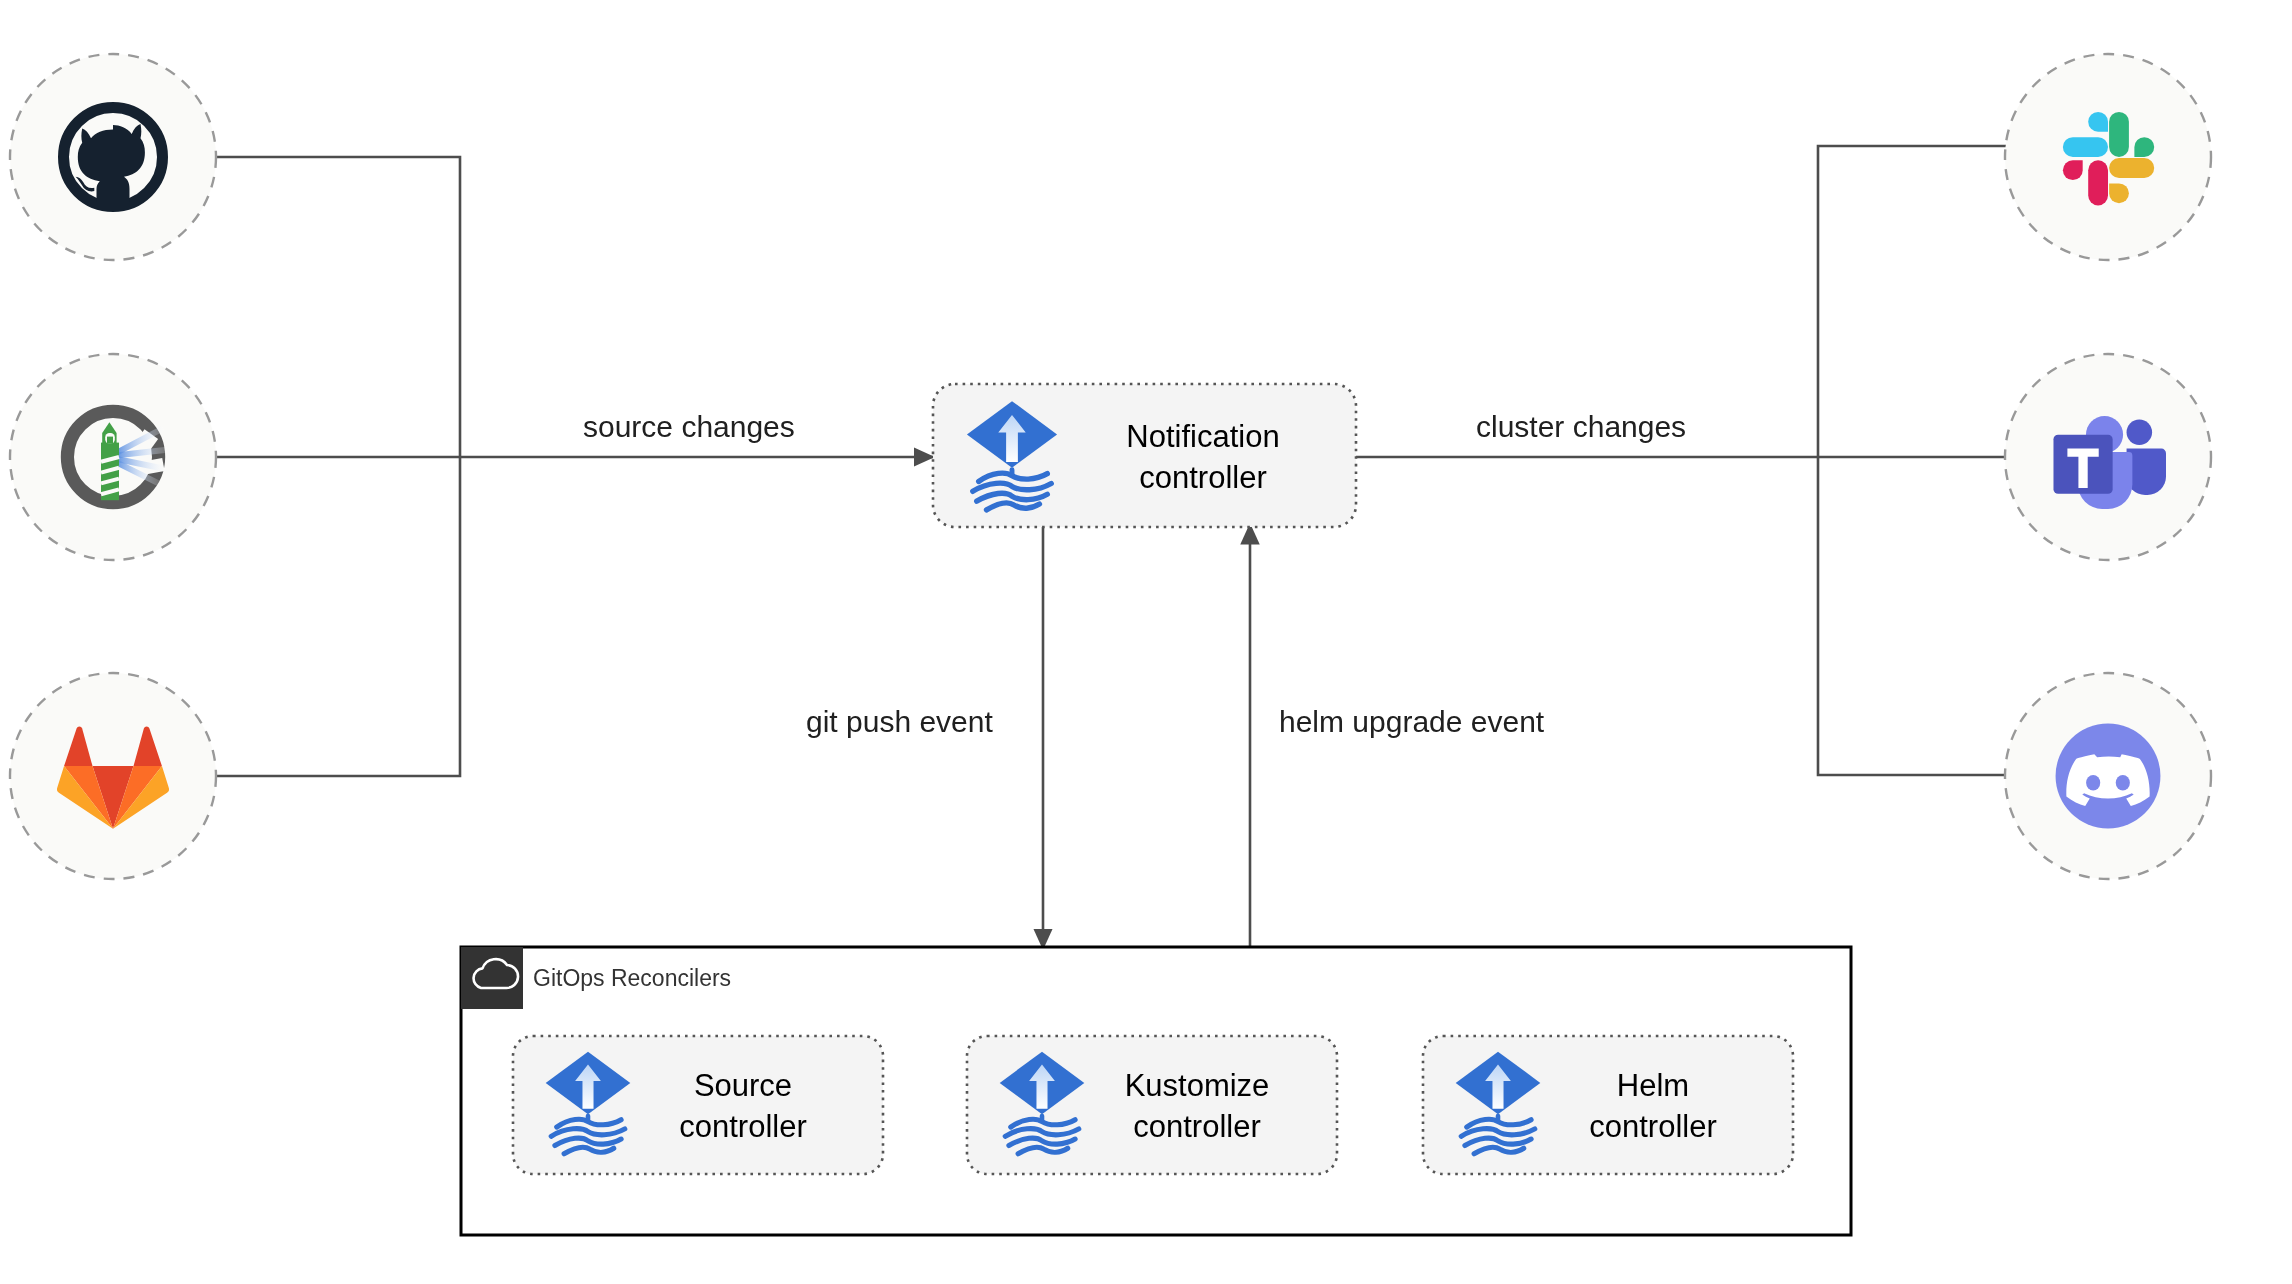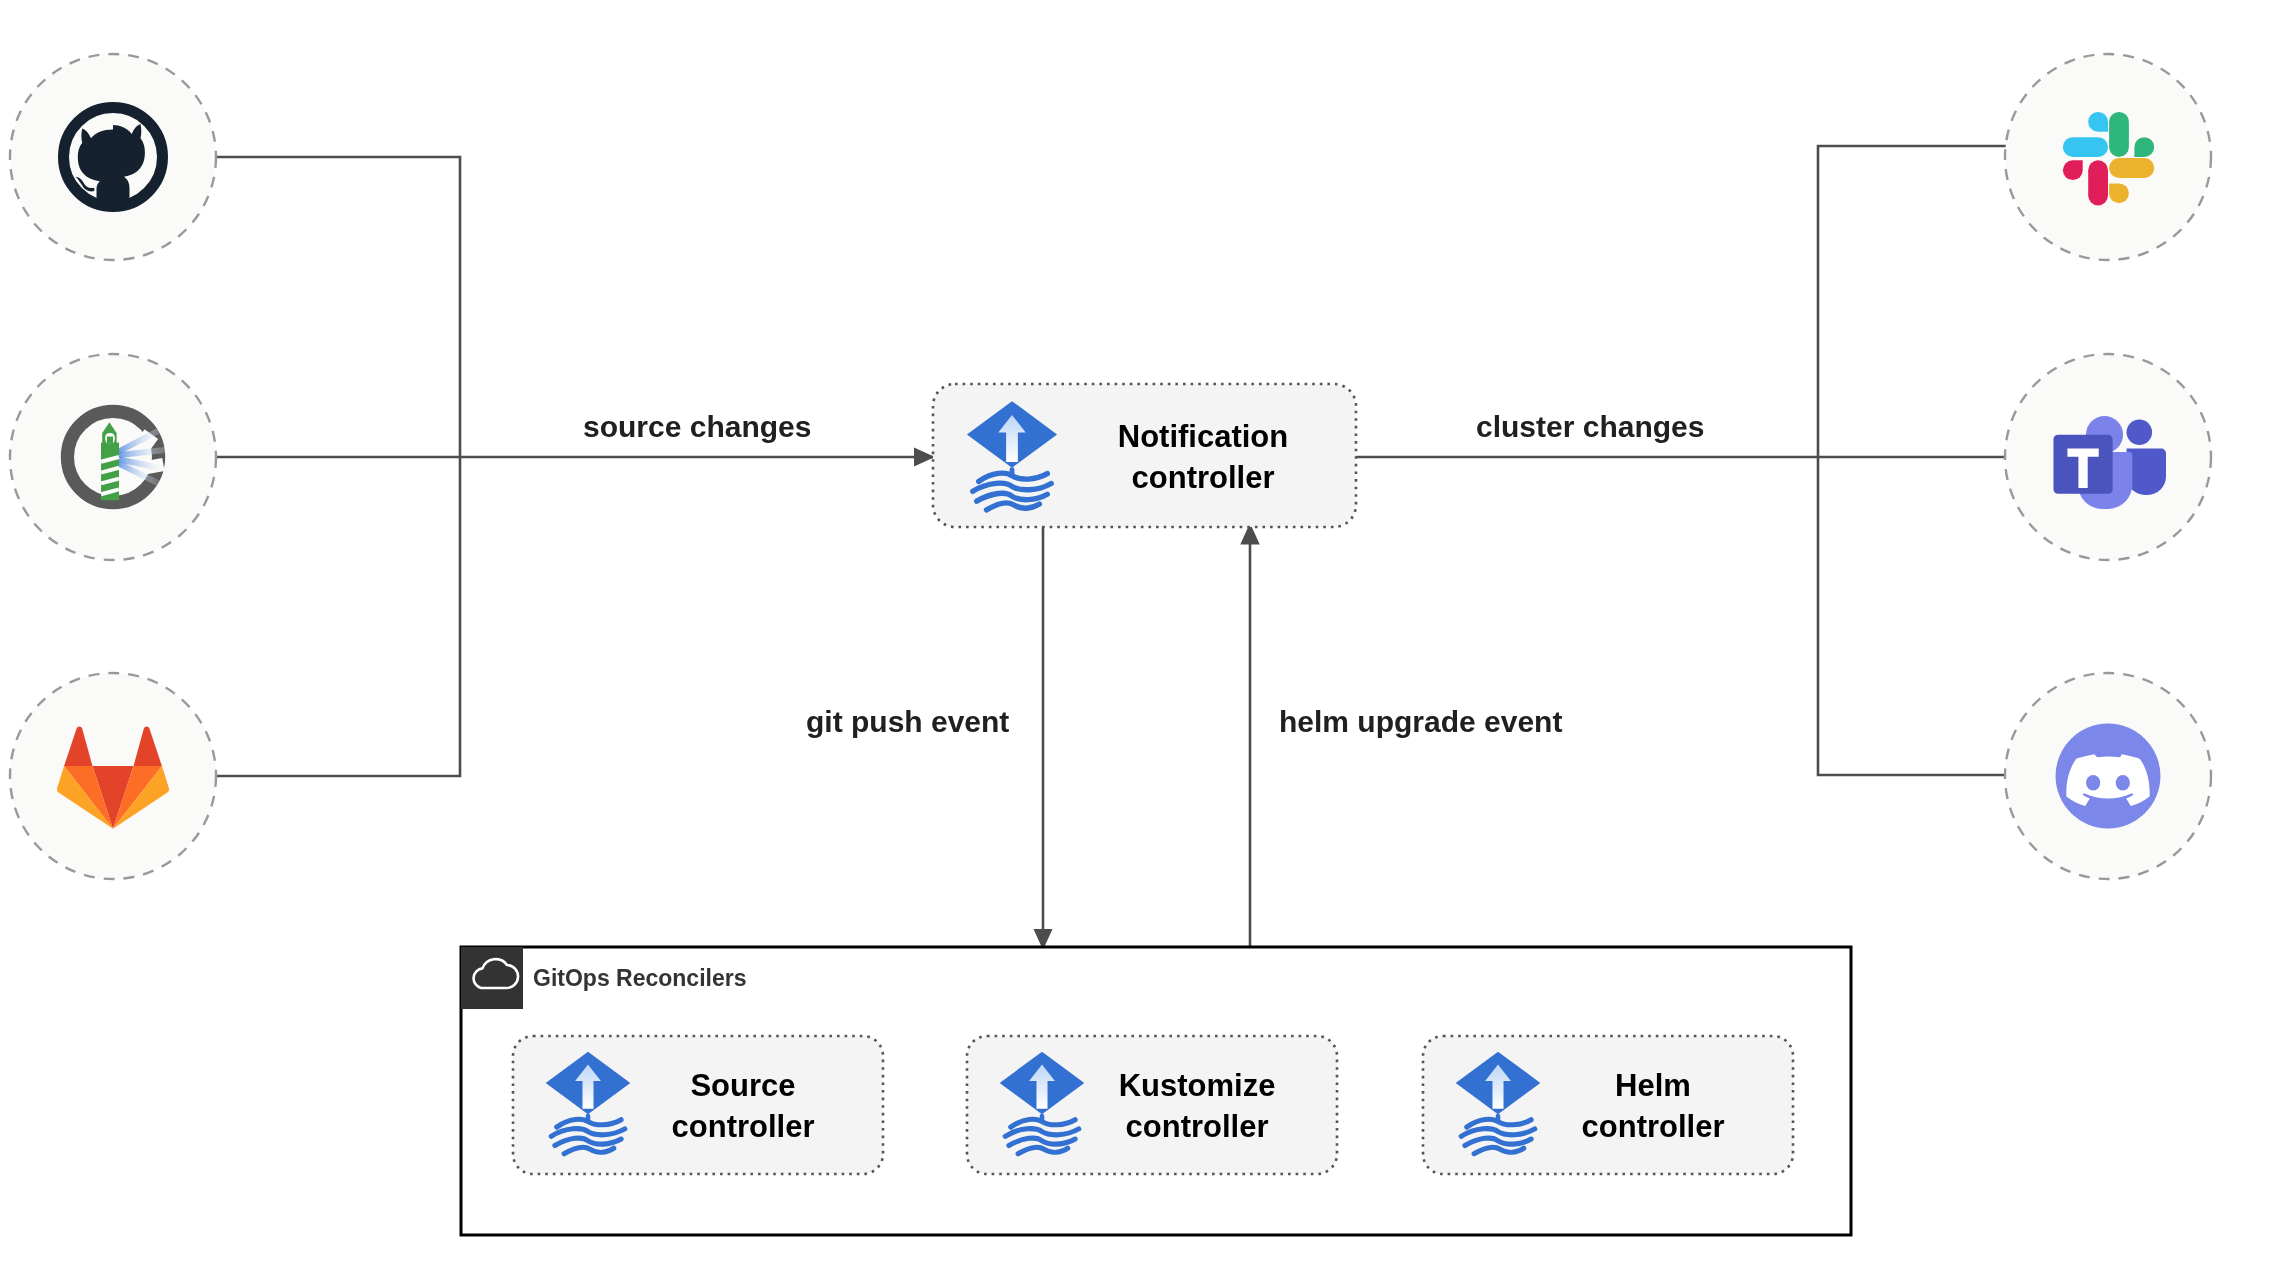--- a/index.html
+++ b/index.html
@@ -12,21 +12,20 @@
     height: 1284px;
     font-family: "Liberation Sans", sans-serif;
     overflow: hidden;
     position: relative;
   }
   #stage {
     position: absolute;
     left: 0; top: 0;
     width: 2292px;
     height: 1284px;
-    font-weight: bold;
   }
   svg.diagram {
     display: block;
     width: 2292px;
     height: 1284px;
   }
   .edge-label {
     font-family: "Liberation Sans", sans-serif;
     font-size: 30px;
     fill: #202020;

